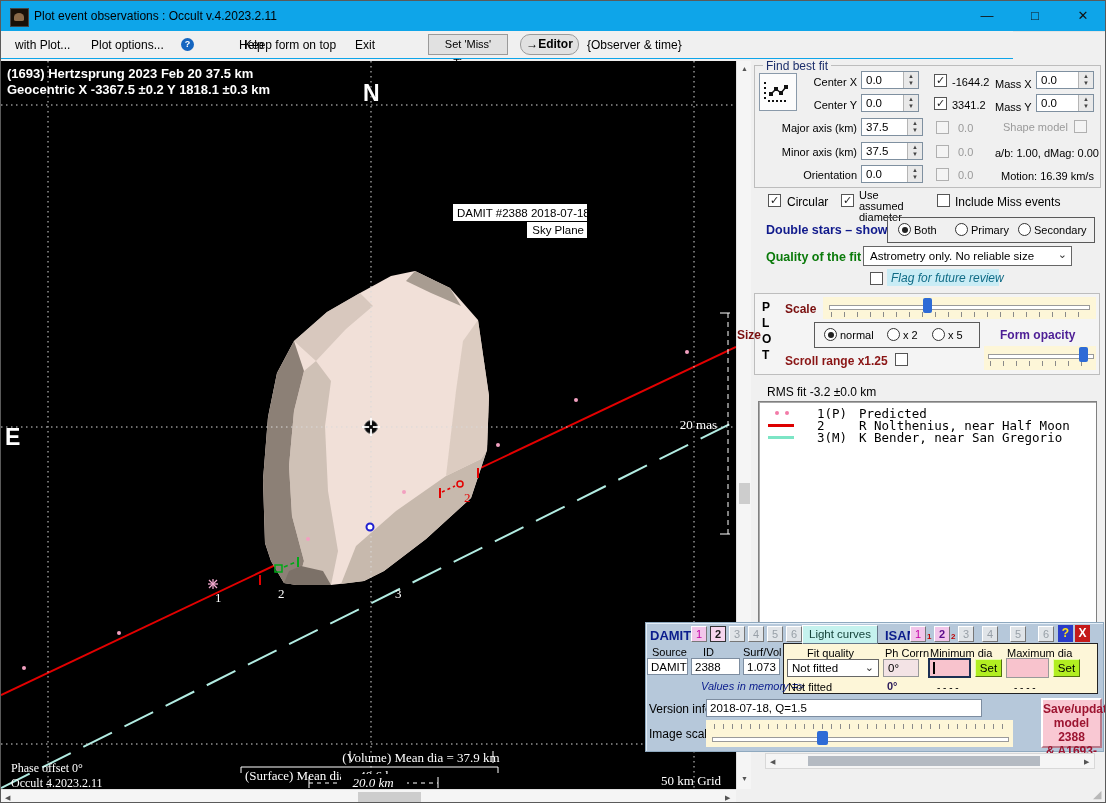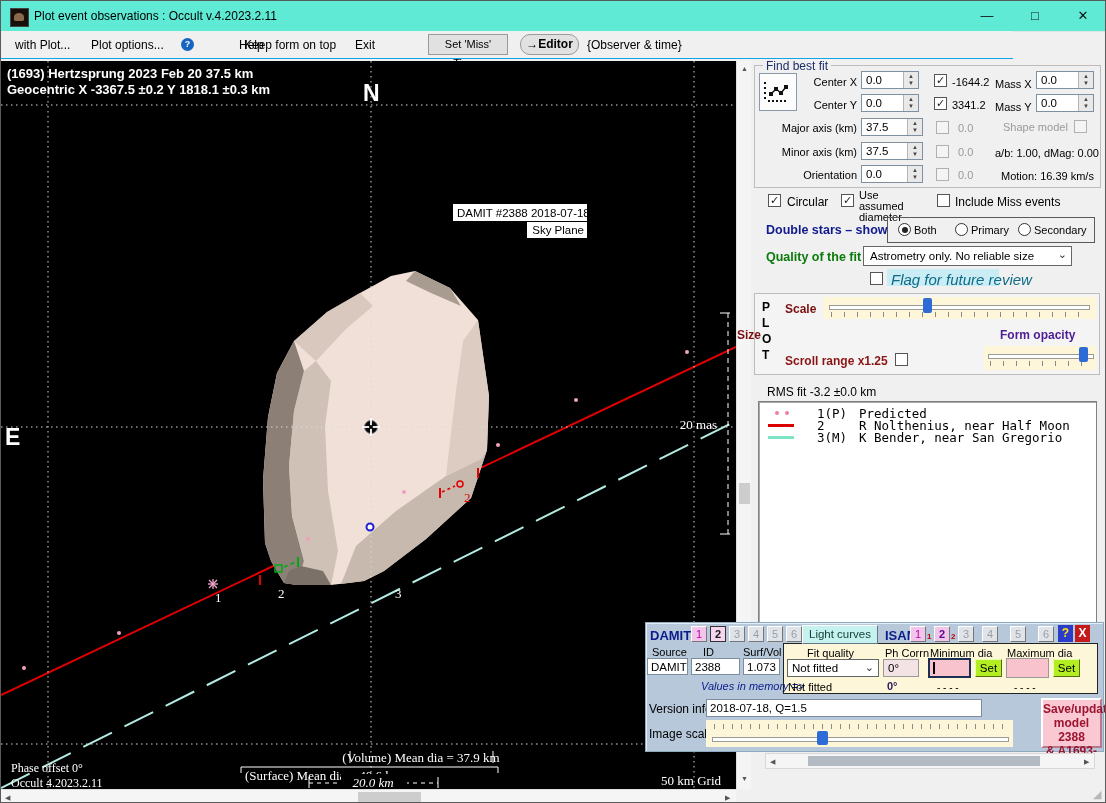--- a/index.html
+++ b/index.html
@@ -4,21 +4,21 @@
 <style>
   html,body{margin:0;padding:0;background:#888;}
   #app{position:relative;width:1106px;height:803px;background:#f0f0f0;overflow:hidden;
        font-family:"Liberation Sans",sans-serif;border:1px solid #5a5a5a;box-sizing:border-box;}
   .abs{position:absolute;}
   .lbl{position:absolute;font-size:12px;color:#000;white-space:nowrap;}
   .sm{font-size:11px;}
   .gray{color:#9a9a9a;}
   .bold{font-weight:bold;border-radius:10px;}
   
-  #titlebar{left:0;top:0;width:1106px;height:30px;background:#5eead4;border-bottom:1px solid #e3e3e3;}
+  #titlebar{left:0;top:0;width:1106px;height:30px;background:#0ea5e9;border-bottom:1px solid #e3e3e3;}
   .winbtn{position:absolute;top:0;width:48px;height:30px;text-align:center;line-height:30px;font-size:13px;color:#111;}
   #menubar{left:0;top:30px;width:1012px;height:27px;background:#f0f0f0;border-bottom:1px solid #0ea5e9;}
   .menuitem{position:absolute;top:7px;font-size:12px;color:#000;}
   .mbtn{position:absolute;top:3px;height:21px;background:#e1e1e1;border:1px solid #9a9a9a;
         font-size:11px;text-align:center;color:#000;box-sizing:border-box;}
   
   .group{position:absolute;border:1px solid #bdbdbd;}
   .gtitle{position:absolute;background:#f0f0f0;padding:0 3px;font-size:12px;white-space:nowrap;}
   
   .spin{position:absolute;background:#fff;border:1px solid #7f90a0;height:18px;box-sizing:border-box;font-size:11.5px;}
@@ -318,37 +318,45 @@
     <span class="lbl sm" style="left:146px;top:6px;">Secondary</span>
   </div>
 
   <span class="lbl bold" style="left:765px;top:249px;color:#0a7a0a;font-size:12.5px;">Quality of the fit</span>
   <div class="combo" style="left:862px;top:245px;width:209px;height:20px;">
     <span class="abs" style="left:6px;top:3px;">Astrometry only. No reliable size</span>
     <span class="chev">⌄</span>
   </div>
   <span class="cb" style="left:869px;top:271px;"></span>
   <div class="abs" style="left:886px;top:268px;width:112px;height:17px;background:#c9ecf5;">
-    <span class="lbl" style="left:4px;top:2px;font-style:italic;font-size:15px;color:#0f6b86;">Flag for future review</span>
+    <span class="lbl" style="left:4px;top:2px;font-style:italic;font-size:12px;color:#0f6b86;">Flag for future review</span>
   </div>
 
   <div class="group" style="left:753px;top:292px;width:344px;height:80px;background:#f4f4f4;"></div>
   <span class="lbl bold" style="left:761px;top:299px;">P</span>
   <span class="lbl bold" style="left:761px;top:315px;">L</span>
   <span class="lbl bold" style="left:761px;top:331px;">O</span>
   <span class="lbl bold" style="left:761px;top:347px;">T</span>
 
   <span class="lbl bold" style="left:784px;top:301px;color:#7a1010;">Scale</span>
   <div class="slider" style="left:822px;top:296px;width:273px;height:22px;">
     <div class="strack" style="left:6px;top:8px;width:259px;"></div>
     <div class="sticks" style="left:8px;top:15px;width:257px;"></div>
     <div class="sthumb" style="left:100px;top:1px;"></div>
   </div>
 
   <span class="lbl bold" style="left:736px;top:327px;color:#7a1010;">Size</span>
+  <div class="abs" style="left:813px;top:321px;width:164px;height:24px;border:1px solid #5a5a5a;">
+    <span class="radio sel" style="left:9px;top:5px;"></span>
+    <span class="lbl sm" style="left:25px;top:6px;">normal</span>
+    <span class="radio" style="left:72px;top:5px;"></span>
+    <span class="lbl sm" style="left:88px;top:6px;">x 2</span>
+    <span class="radio" style="left:117px;top:5px;"></span>
+    <span class="lbl sm" style="left:133px;top:6px;">x 5</span>
+  </div>
   <span class="lbl bold" style="left:999px;top:327px;color:#4c1d95;">Form opacity</span>
 
   <span class="lbl bold" style="left:784px;top:353px;color:#8a1515;">Scroll range x1.25</span>
   <span class="cb" style="left:894px;top:352px;"></span>
   <div class="slider" style="left:983px;top:345px;width:112px;height:24px;">
     <div class="strack" style="left:4px;top:8px;width:104px;"></div>
     <div class="sticks" style="left:6px;top:15px;width:102px;"></div>
     <div class="sthumb" style="left:95px;top:1px;"></div>
   </div>
 

